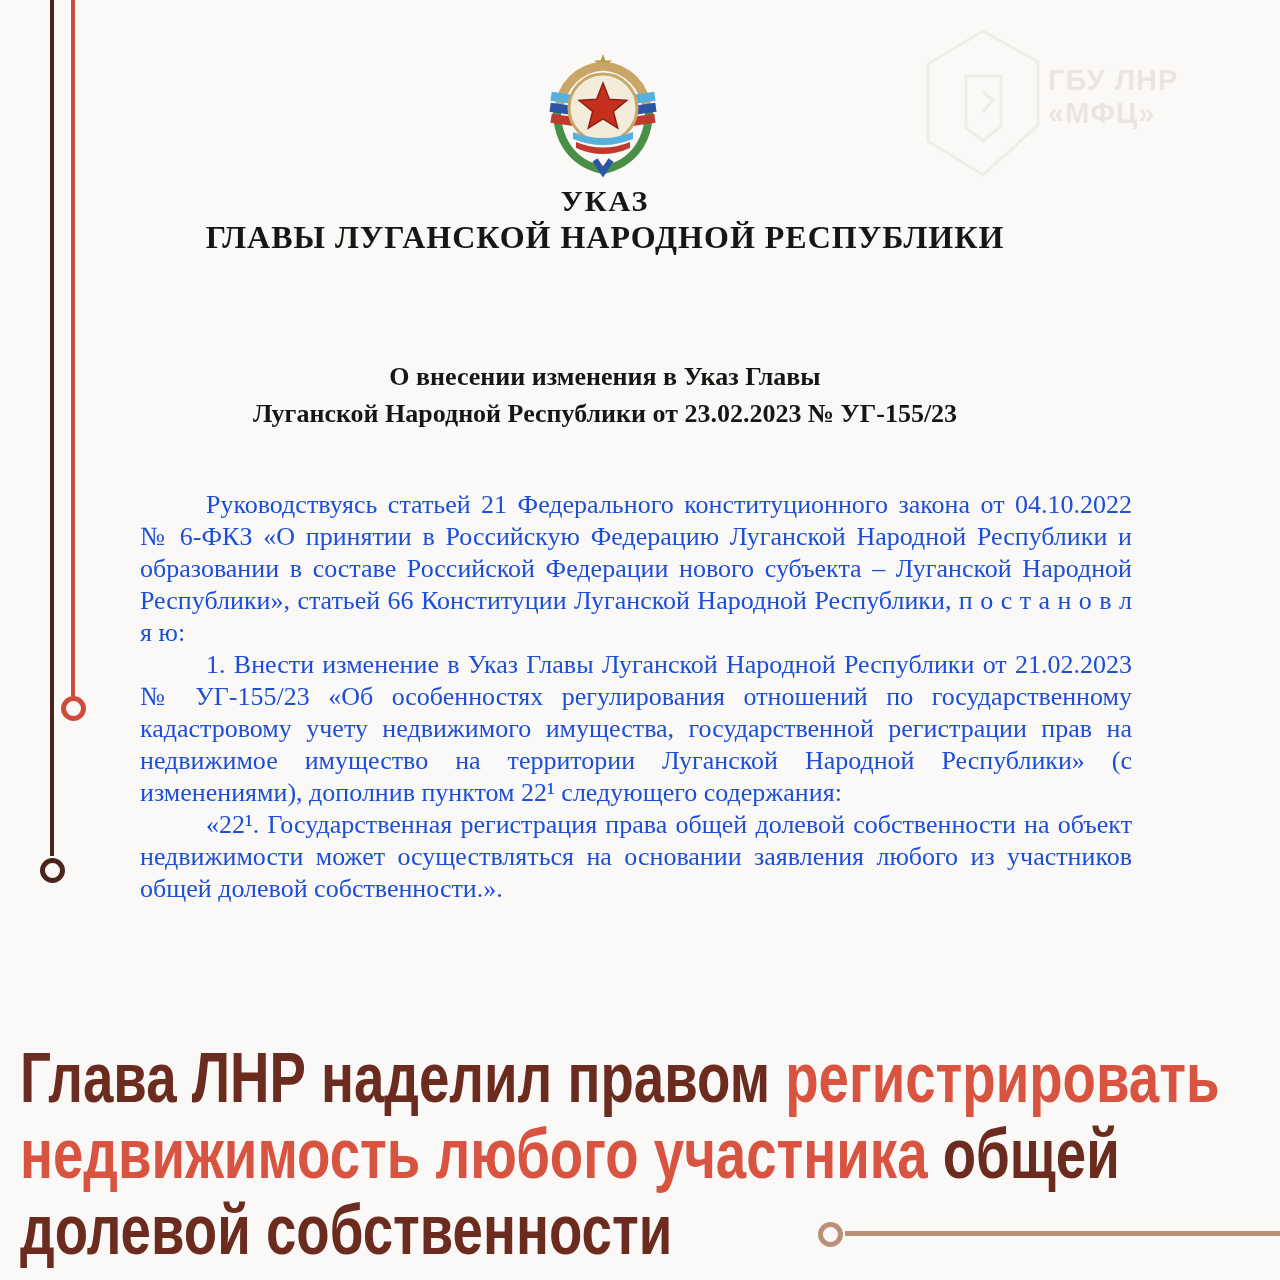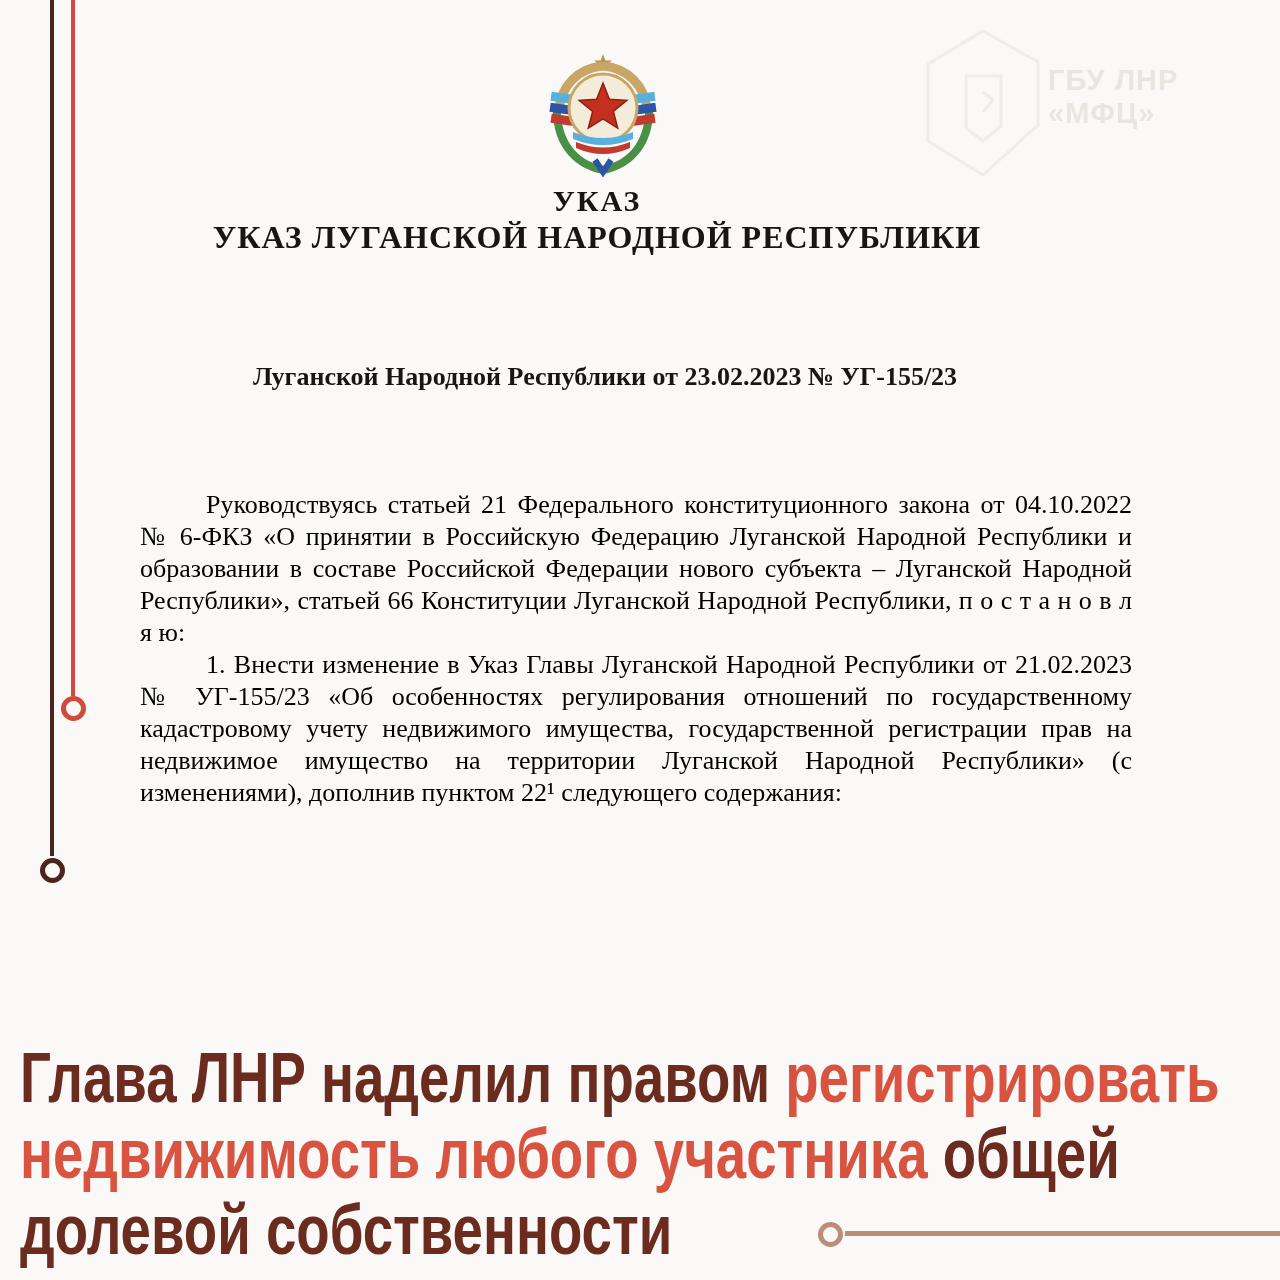--- a/index.html
+++ b/index.html
@@ -25,33 +25,33 @@
   .wm-text{
     position:absolute;left:1048px;top:64px;
     font-family:"Liberation Sans", sans-serif;
     font-weight:bold;font-size:29px;letter-spacing:1px;
     color:#e9e6e1;
   }
 
   
   .emblem{position:absolute;left:543px;top:52px;}
   .doc-head{
-    position:absolute;left:132px;top:184px;width:930px;
+    position:absolute;left:140px;top:184px;width:930px;
     text-align:center;color:#171615;
   }
   .doc-title1{font-size:30px;font-weight:bold;letter-spacing:2px;line-height:34px;}
   .doc-title2{font-size:32px;font-weight:bold;letter-spacing:1px;line-height:38px;}
   .doc-subject{
     position:absolute;left:140px;top:358px;width:930px;
     text-align:center;color:#171615;
     font-size:26px;font-weight:bold;line-height:37px;
   }
   .doc-body{
     position:absolute;left:140px;top:489px;width:992px;
-    color:#000000;font-size:26px;line-height:32px;
+    color:#1d4ed8;font-size:26px;line-height:32px;
     text-align:justify;
   }
   .doc-body p{margin:0;text-indent:66px;}
 
   
   .headline{
     position:absolute;left:20px;top:1040px;width:1560px;
     font-family:"Liberation Sans", sans-serif;
     font-weight:bold;font-size:70px;line-height:76px;
     transform:scaleX(0.78);transform-origin:left top;
@@ -95,30 +95,32 @@
   </g>
   <circle cx="60" cy="56" r="34" fill="#f3ecda" stroke="#c9a566" stroke-width="3"></circle>
   <polygon fill="#c52f1e" stroke="#8d1f12" stroke-width="1.5" points="60,31 66.4,47.3 83.8,48.3 70.3,59.3 74.7,76.2 60,66.8 45.3,76.2 49.7,59.3 36.2,48.3 53.6,47.3"></polygon>
   <path d="M30,80 Q60,92 90,80 L90,87 Q60,99 30,87 Z" fill="#58b0dc"></path>
   <path d="M33,90 Q60,101 87,90 L87,96 Q60,108 33,96 Z" fill="#c23a2e"></path>
   <path d="M52,108 L60,120 L68,108" fill="none" stroke="#2c55a5" stroke-width="6"></path>
 </svg>
 
 <div class="doc-head">
   <div class="doc-title1">УКАЗ</div>
-  <div class="doc-title2">УКАЗ ЛУГАНСКОЙ НАРОДНОЙ РЕСПУБЛИКИ</div>
+  <div class="doc-title2">ГЛАВЫ ЛУГАНСКОЙ НАРОДНОЙ РЕСПУБЛИКИ</div>
 </div>
 
 <div class="doc-subject">
+  <div>О внесении изменения в Указ Главы</div>
   <div>Луганской Народной Республики от 23.02.2023 № УГ-155/23</div>
 </div>
 
 <div class="doc-body">
   <p>Руководствуясь статьей 21 Федерального конституционного закона от 04.10.2022 № 6-ФКЗ «О принятии в Российскую Федерацию Луганской Народной Республики и образовании в составе Российской Федерации нового субъекта – Луганской Народной Республики», статьей 66 Конституции Луганской Народной Республики, п о с т а н о в л я ю:</p>
   <p>1. Внести изменение в Указ Главы Луганской Народной Республики от 21.02.2023 № УГ-155/23 «Об особенностях регулирования отношений по государственному кадастровому учету недвижимого имущества, государственной регистрации прав на недвижимое имущество на территории Луганской Народной Республики» (с изменениями), дополнив пунктом 22¹ следующего содержания:</p>
+  <p>«22¹. Государственная регистрация права общей долевой собственности на объект недвижимости может осуществляться на основании заявления любого из участников общей долевой собственности.».</p>
 </div>
 
 <div class="headline">
   <div>
     <span class="hl-dark">Глава ЛНР наделил правом </span><span class="hl-red">регистрировать</span>
   </div>
   <div>
     <span class="hl-red">недвижимость любого участника </span><span class="hl-dark">общей</span>
   </div>
   <div>

